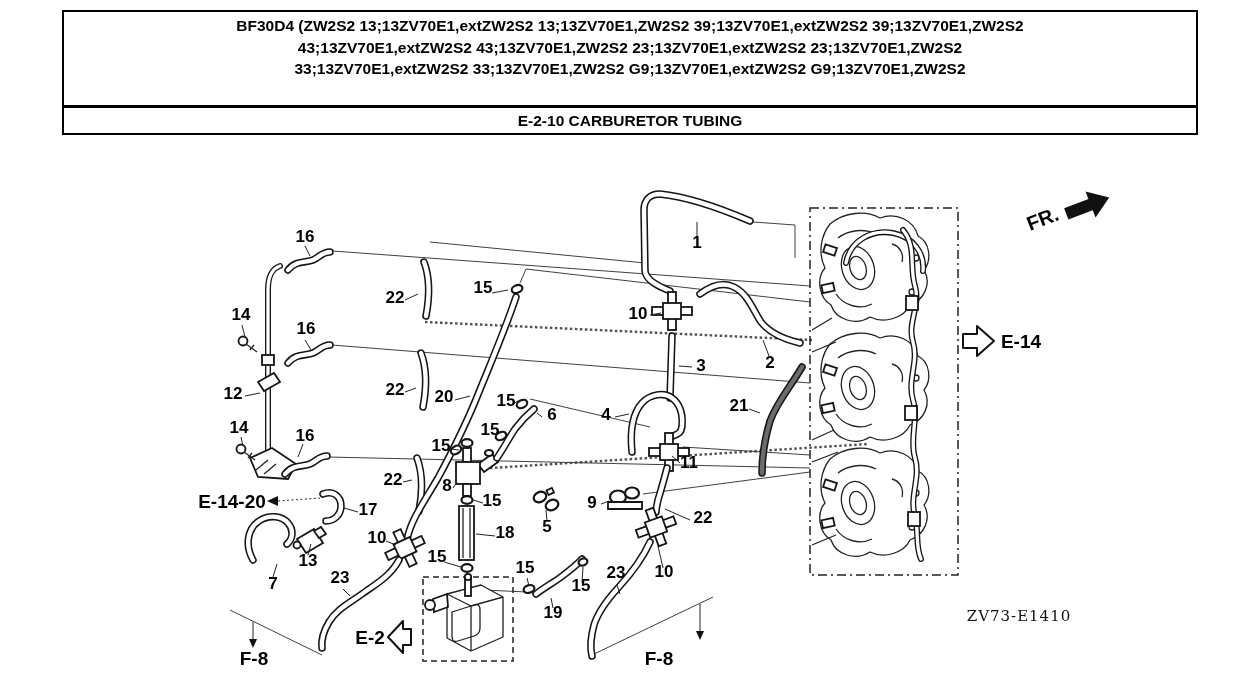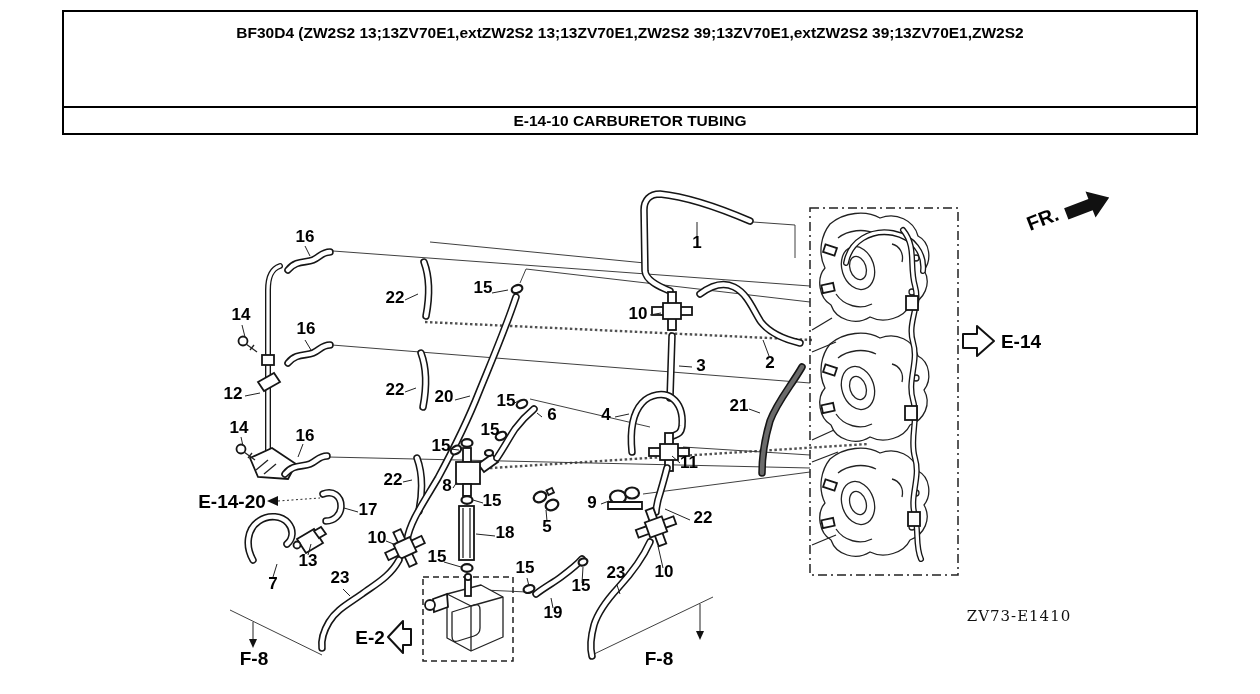--- a/index.html
+++ b/index.html
@@ -1,20 +1,20 @@
 <!DOCTYPE html>
 <html><head>
 <meta charset="utf-8">
 <style>
   html,body{margin:0;padding:0;background:#fff;}
   #page{position:relative;width:1260px;height:694px;background:#fff;overflow:hidden;
         font-family:"Liberation Sans",sans-serif;color:#000;}
   .hdr-box{position:absolute;left:62px;width:1132px;border:2px solid #000;background:#fff;
            text-align:center;font-weight:bold;}
-  #hdr-title{top:10px;height:90px;font-size:15.5px;line-height:21.5px;padding-top:10px;}
+  #hdr-title{top:10px;height:90px;font-size:15.5px;line-height:21.5px;padding-top:3px;}
   #hdr-sub{top:106px;height:25px;font-size:15.5px;line-height:25px;}
   svg{position:absolute;left:0;top:0;}
   .lead{stroke:#2a2a2a;stroke-width:0.9;fill:none;}
   .lead-d{stroke:#2a2a2a;stroke-width:1;fill:none;stroke-dasharray:2 2.5;}
   .rail{stroke:#333;stroke-width:2.4;fill:none;stroke-dasharray:2.5 2.5;opacity:.85;}
   .tick{stroke:#222;stroke-width:1;fill:none;}
   .tube-o{fill:none;stroke:#151515;stroke-width:7.5;stroke-linecap:round;stroke-linejoin:round;}
   .tube-i{fill:none;stroke:#fff;stroke-width:4.4;stroke-linecap:round;stroke-linejoin:round;}
   .tube-o2{fill:none;stroke:#151515;stroke-width:6;stroke-linecap:round;stroke-linejoin:round;}
   .tube-i2{fill:none;stroke:#fff;stroke-width:3.3;stroke-linecap:round;stroke-linejoin:round;}
@@ -31,22 +31,24 @@
   .code-label{font:15px "DejaVu Serif",serif;fill:#111;text-anchor:middle;letter-spacing:1px;}
   .blkarrow{fill:#fff;stroke:#111;stroke-width:2;stroke-linejoin:round;}
 </style>
 </head>
 <body>
 
 <div id="page">
 
   <div id="hdr-title" class="hdr-box">
     <div>BF30D4 (ZW2S2 13;13ZV70E1,extZW2S2 13;13ZV70E1,ZW2S2 39;13ZV70E1,extZW2S2 39;13ZV70E1,ZW2S2</div>
+    <div>43;13ZV70E1,extZW2S2 43;13ZV70E1,ZW2S2 23;13ZV70E1,extZW2S2 23;13ZV70E1,ZW2S2</div>
+    <div>33;13ZV70E1,extZW2S2 33;13ZV70E1,ZW2S2 G9;13ZV70E1,extZW2S2 G9;13ZV70E1,ZW2S2</div>
   </div>
-  <div id="hdr-sub" class="hdr-box">E-14-10 CARBURETOR TUBING</div>
+  <div id="hdr-sub" class="hdr-box">E-2-10 CARBURETOR TUBING</div>
 
   <svg width="1260" height="694" viewBox="0 0 1260 694">
 
     <defs>
       <g id="carb-unit">
         <path class="engf" d="M-42,-48 C-28,-60 -6,-62 8,-54 C24,-60 42,-52 46,-36 C58,-30 60,-12 52,-2 C60,12 52,28 38,33 C32,46 12,52 -2,45 C-16,54 -36,48 -41,33 C-53,26 -56,6 -47,-4 C-55,-20 -50,-38 -42,-48 Z"></path>
         <ellipse class="eng" cx="-14" cy="-4" rx="16" ry="22" transform="rotate(-18 -14 -4)"></ellipse>
         <ellipse class="eng" cx="-14" cy="-4" rx="8" ry="12" transform="rotate(-18 -14 -4)"></ellipse>
         <path class="eng" d="M-34,-34 c10,-8 26,-10 38,-4"></path>
         <path class="eng" d="M-36,22 c8,12 24,16 36,10"></path>

